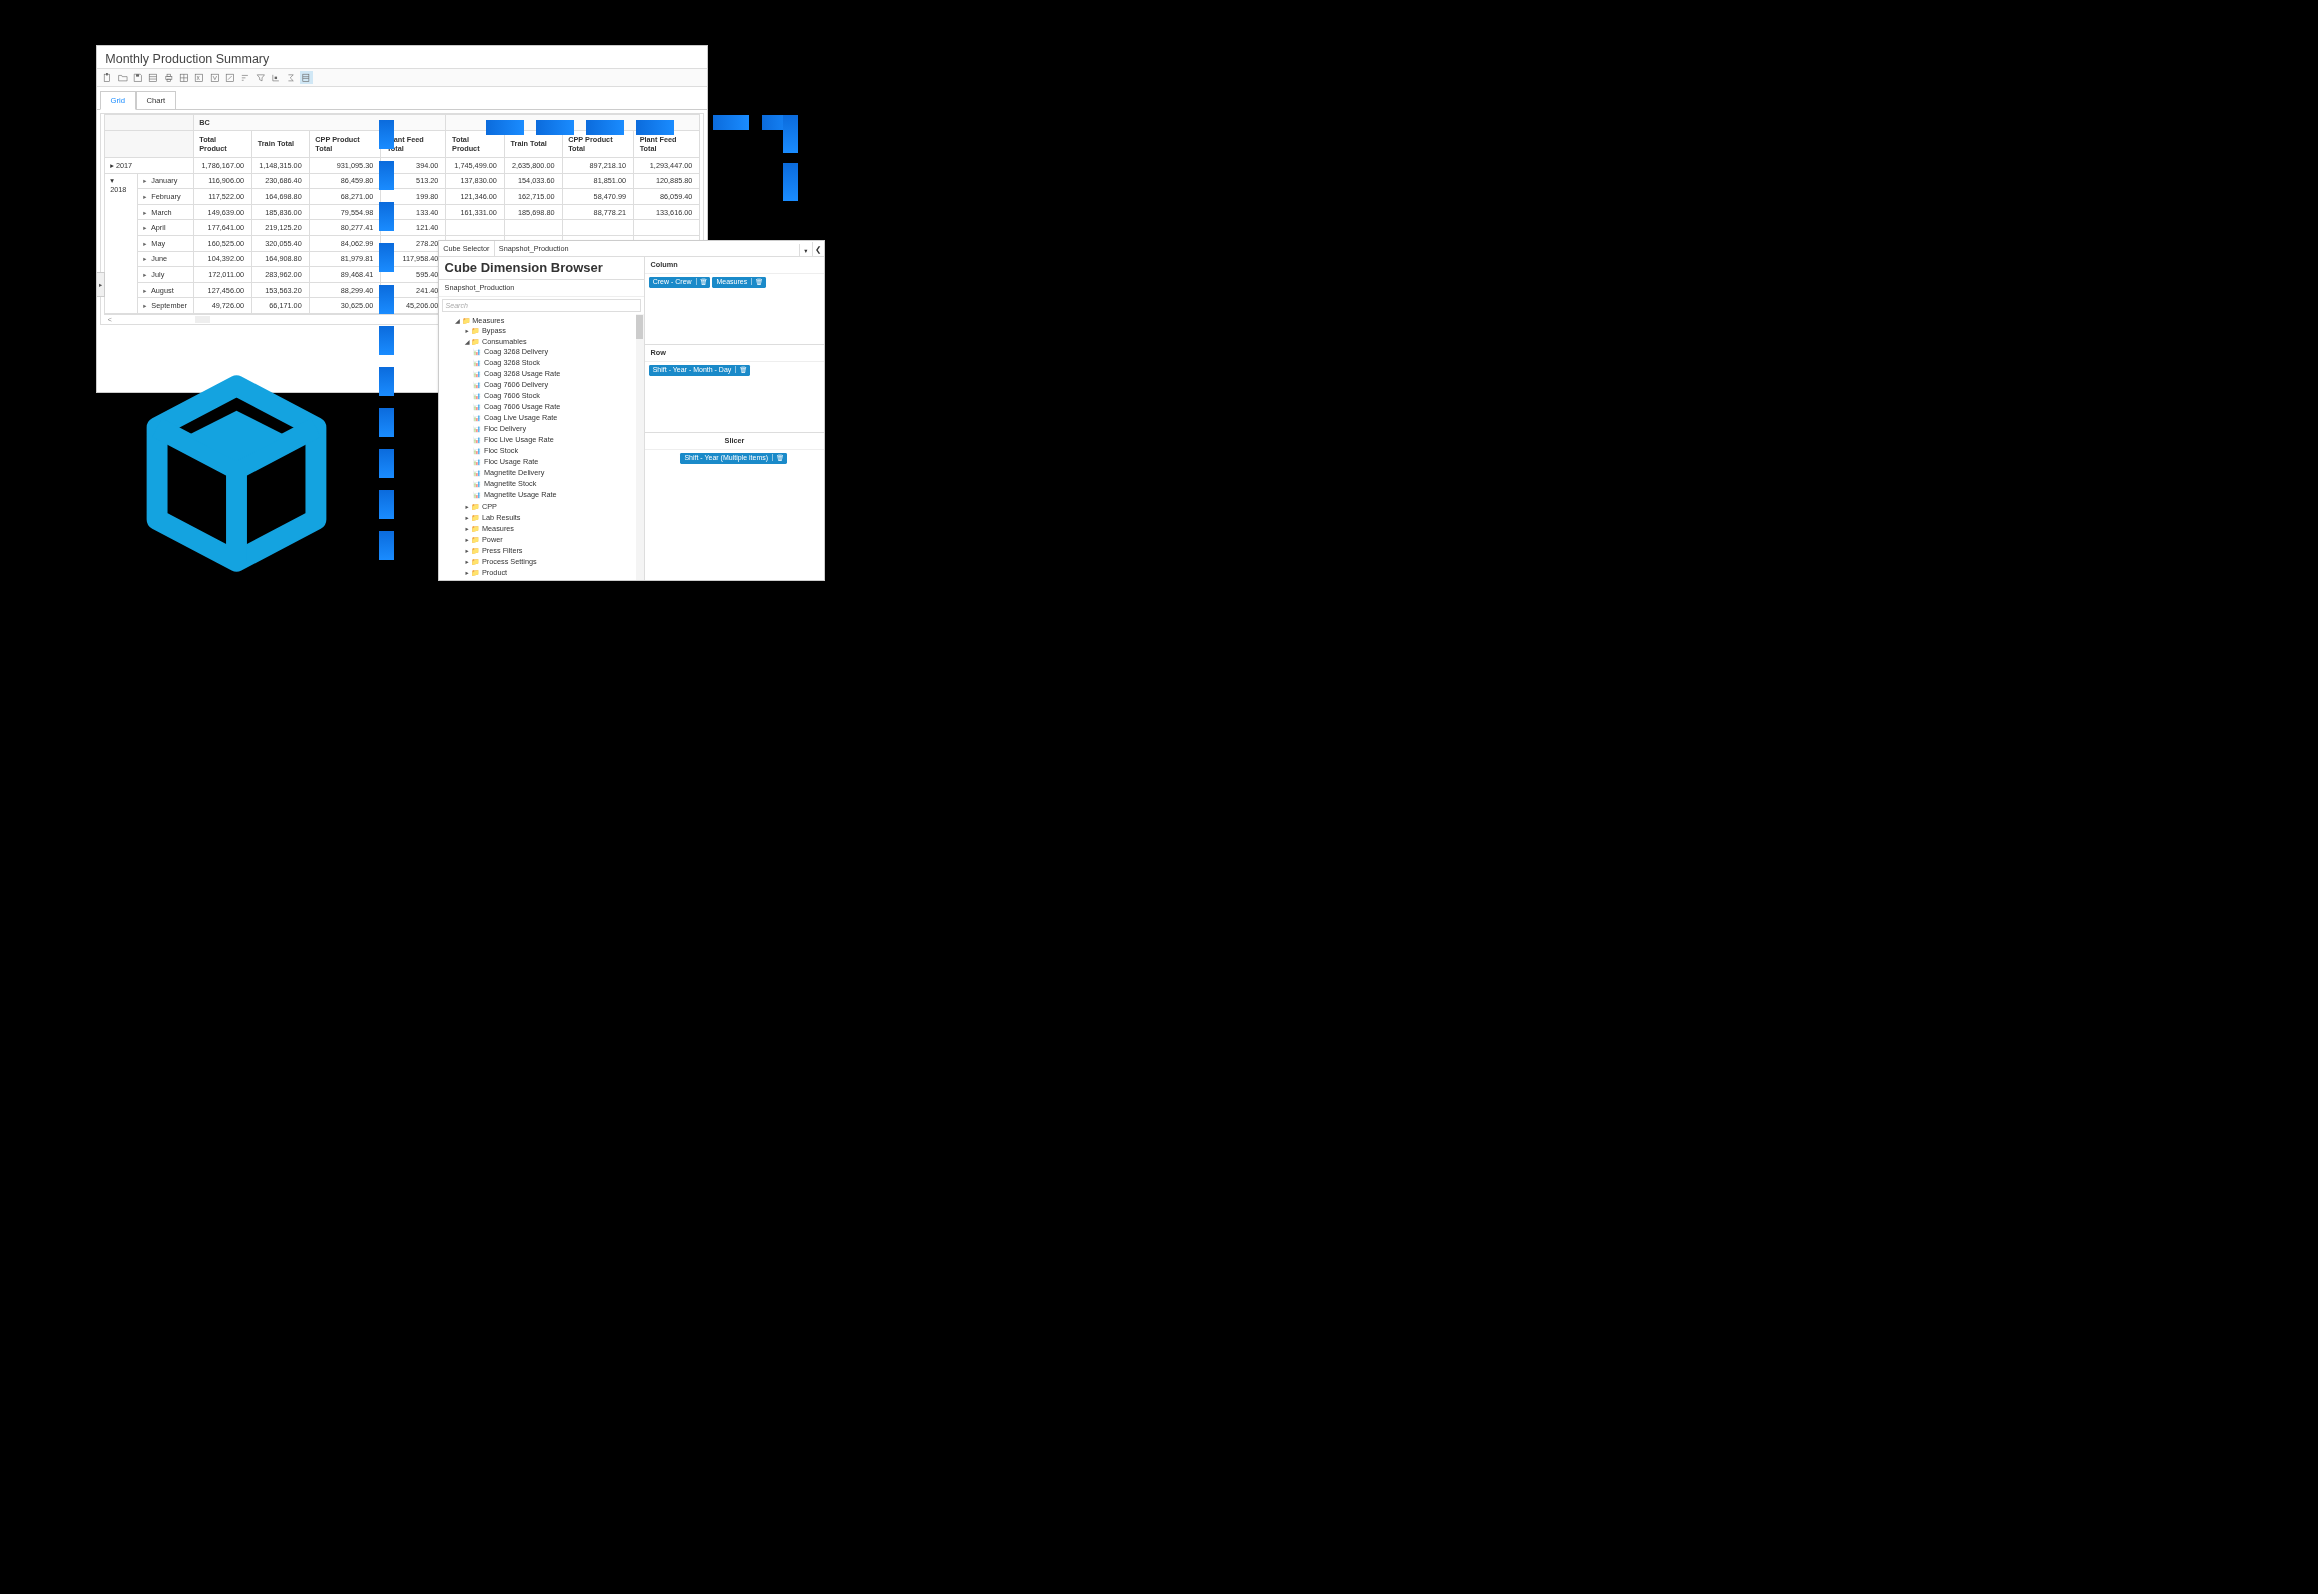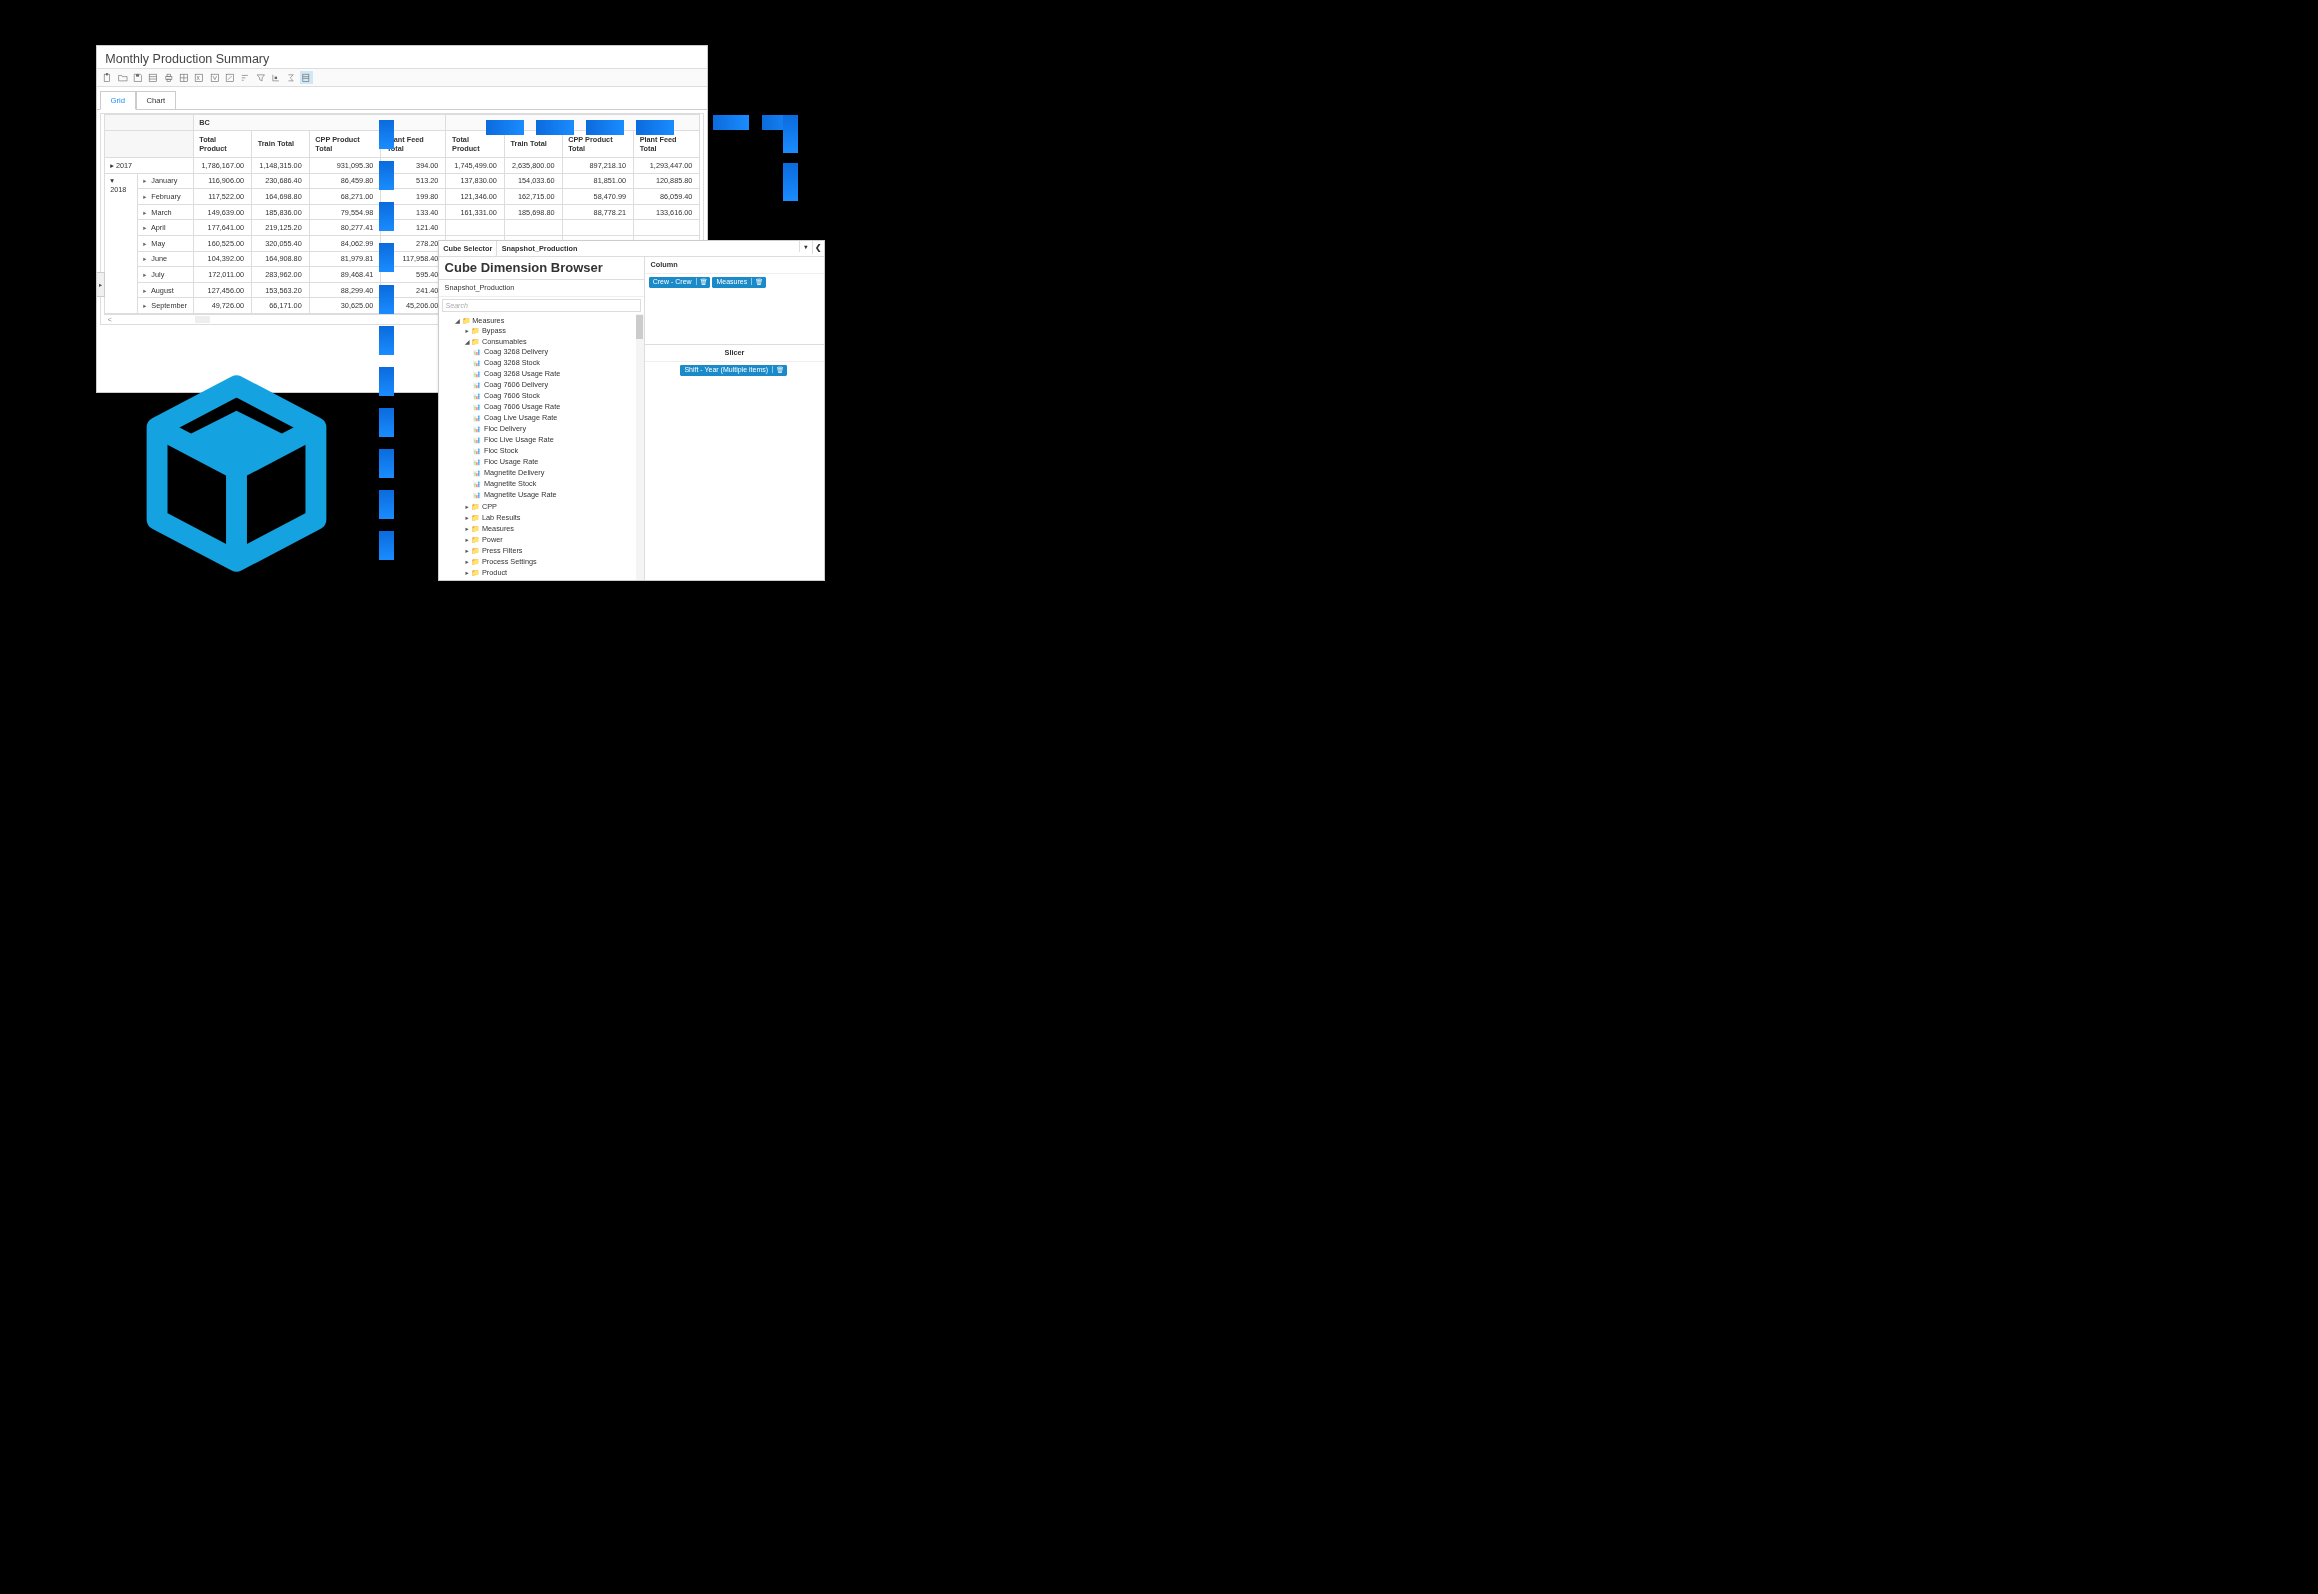--- a/index.html
+++ b/index.html
@@ -30,21 +30,21 @@
   table.pivot .rowlbl { padding: 2.8px 5.6px; background: #fff; white-space: nowrap; }
   table.pivot .rowlbl .tri { font-size: 6.3px; color: #666; margin-right: 2.8px; }
   table.pivot .num { text-align: right; padding: 2.8px 7px; }
   table.pivot .yearcell { font-weight: 400; padding: 2.8px 5.6px; vertical-align: top; background: #fff; }
   .hscroll { border-top: 0.7px solid #ddd; height: 9.7px; display: flex; align-items: center; padding: 0 4.2px; color: #888; font-size: 7px; }
   .hscroll .thumb { width: 15.3px; height: 7px; background: #eee; margin-left: 83px; }
   .expand-handle { position: absolute; left: -0.7px; top: 226px; width: 8.3px; height: 25px; background: #f0f0f0; border: 0.7px solid #ccc; display: flex; align-items: center; justify-content: center; font-size: 6.3px; color: #555; }
 
   
   .cube-panel { position: absolute; top: 240px; left: 438px; width: 387px; height: 341px; background: #fff; border: 0.7px solid #ccc; z-index: 4; display: flex; flex-direction: column; box-shadow: 0 0.7px 2.1px rgba(0,0,0,.15); }
-  .cube-panel .selector-row { display: flex; align-items: flex-start; border-bottom: 0.7px solid #ddd; font-weight: bold; }
+  .cube-panel .selector-row { display: flex; align-items: flex-end; border-bottom: 0.7px solid #ddd; }
   .cube-panel .selector-row .lbl { padding: 2.8px 4.2px; border-right: 0.7px solid #ddd; font-size: 7.3px; }
   .cube-panel .selector-row .val { flex: 1; padding: 2.8px 4.2px; font-size: 7.3px; color: #333; position: relative; }
   .cube-panel .selector-row .dd { width: 12.5px; text-align: center; border-left: 0.7px solid #ddd; padding: 2.1px 0; font-size: 6.3px; cursor: pointer; }
   .cube-panel .collapse { width: 12.5px; text-align: center; border-left: 0.7px solid #ddd; padding: 2.1px 0; cursor: pointer; font-size: 7.7px; }
   .cube-body { flex: 1; display: flex; min-height: 0; }
   .tree-side { flex: 1; border-right: 0.7px solid #ddd; display: flex; flex-direction: column; min-height: 0; }
   .tree-side .hdr { padding: 3.5px 5.6px; font-weight: 600; border-bottom: 0.7px solid #ddd; font-size: 13px; }
   .tree-side .root { padding: 3.5px 5.6px; font-size: 7.3px; border-bottom: 0.7px solid #eee; }
   .tree-side .search { border: 0.7px solid #ddd; margin: 2.1px 2.8px; padding: 2.1px 2.8px; font-size: 7px; color: #aaa; font-style: italic; }
   .tree-scroll { flex: 1; overflow: auto; padding: 1.4px 2.8px 1.4px 5.6px; position: relative; }
@@ -381,20 +381,24 @@
             <div class="th"></div>
           </div>
       </div>
     </div>
     <div class="drop-side">
       <div class="drop-zone">
         <div class="zhdr">Column</div>
         <div class="zbody" id="zone-column"><span class="chip">Crew - Crew <span class="del">🗑</span></span><span class="chip">Measures <span class="del">🗑</span></span></div>
       </div>
       <div class="drop-zone">
+        <div class="zhdr">Row</div>
+        <div class="zbody" id="zone-row"><span class="chip">Shift - Year - Month - Day <span class="del">🗑</span></span></div>
+      </div>
+      <div class="drop-zone">
         <div class="zhdr">Slicer</div>
         <div class="zbody" id="zone-slicer"><span class="chip">Shift - Year (Multiple items) <span class="del">🗑</span></span></div>
       </div>
     </div>
   </div>
 </div>
 
 <div class="cube-logo">
   <svg viewBox="0 0 100 100">
     <g fill="none" stroke="#14a3e0" stroke-width="10" stroke-linejoin="round">

